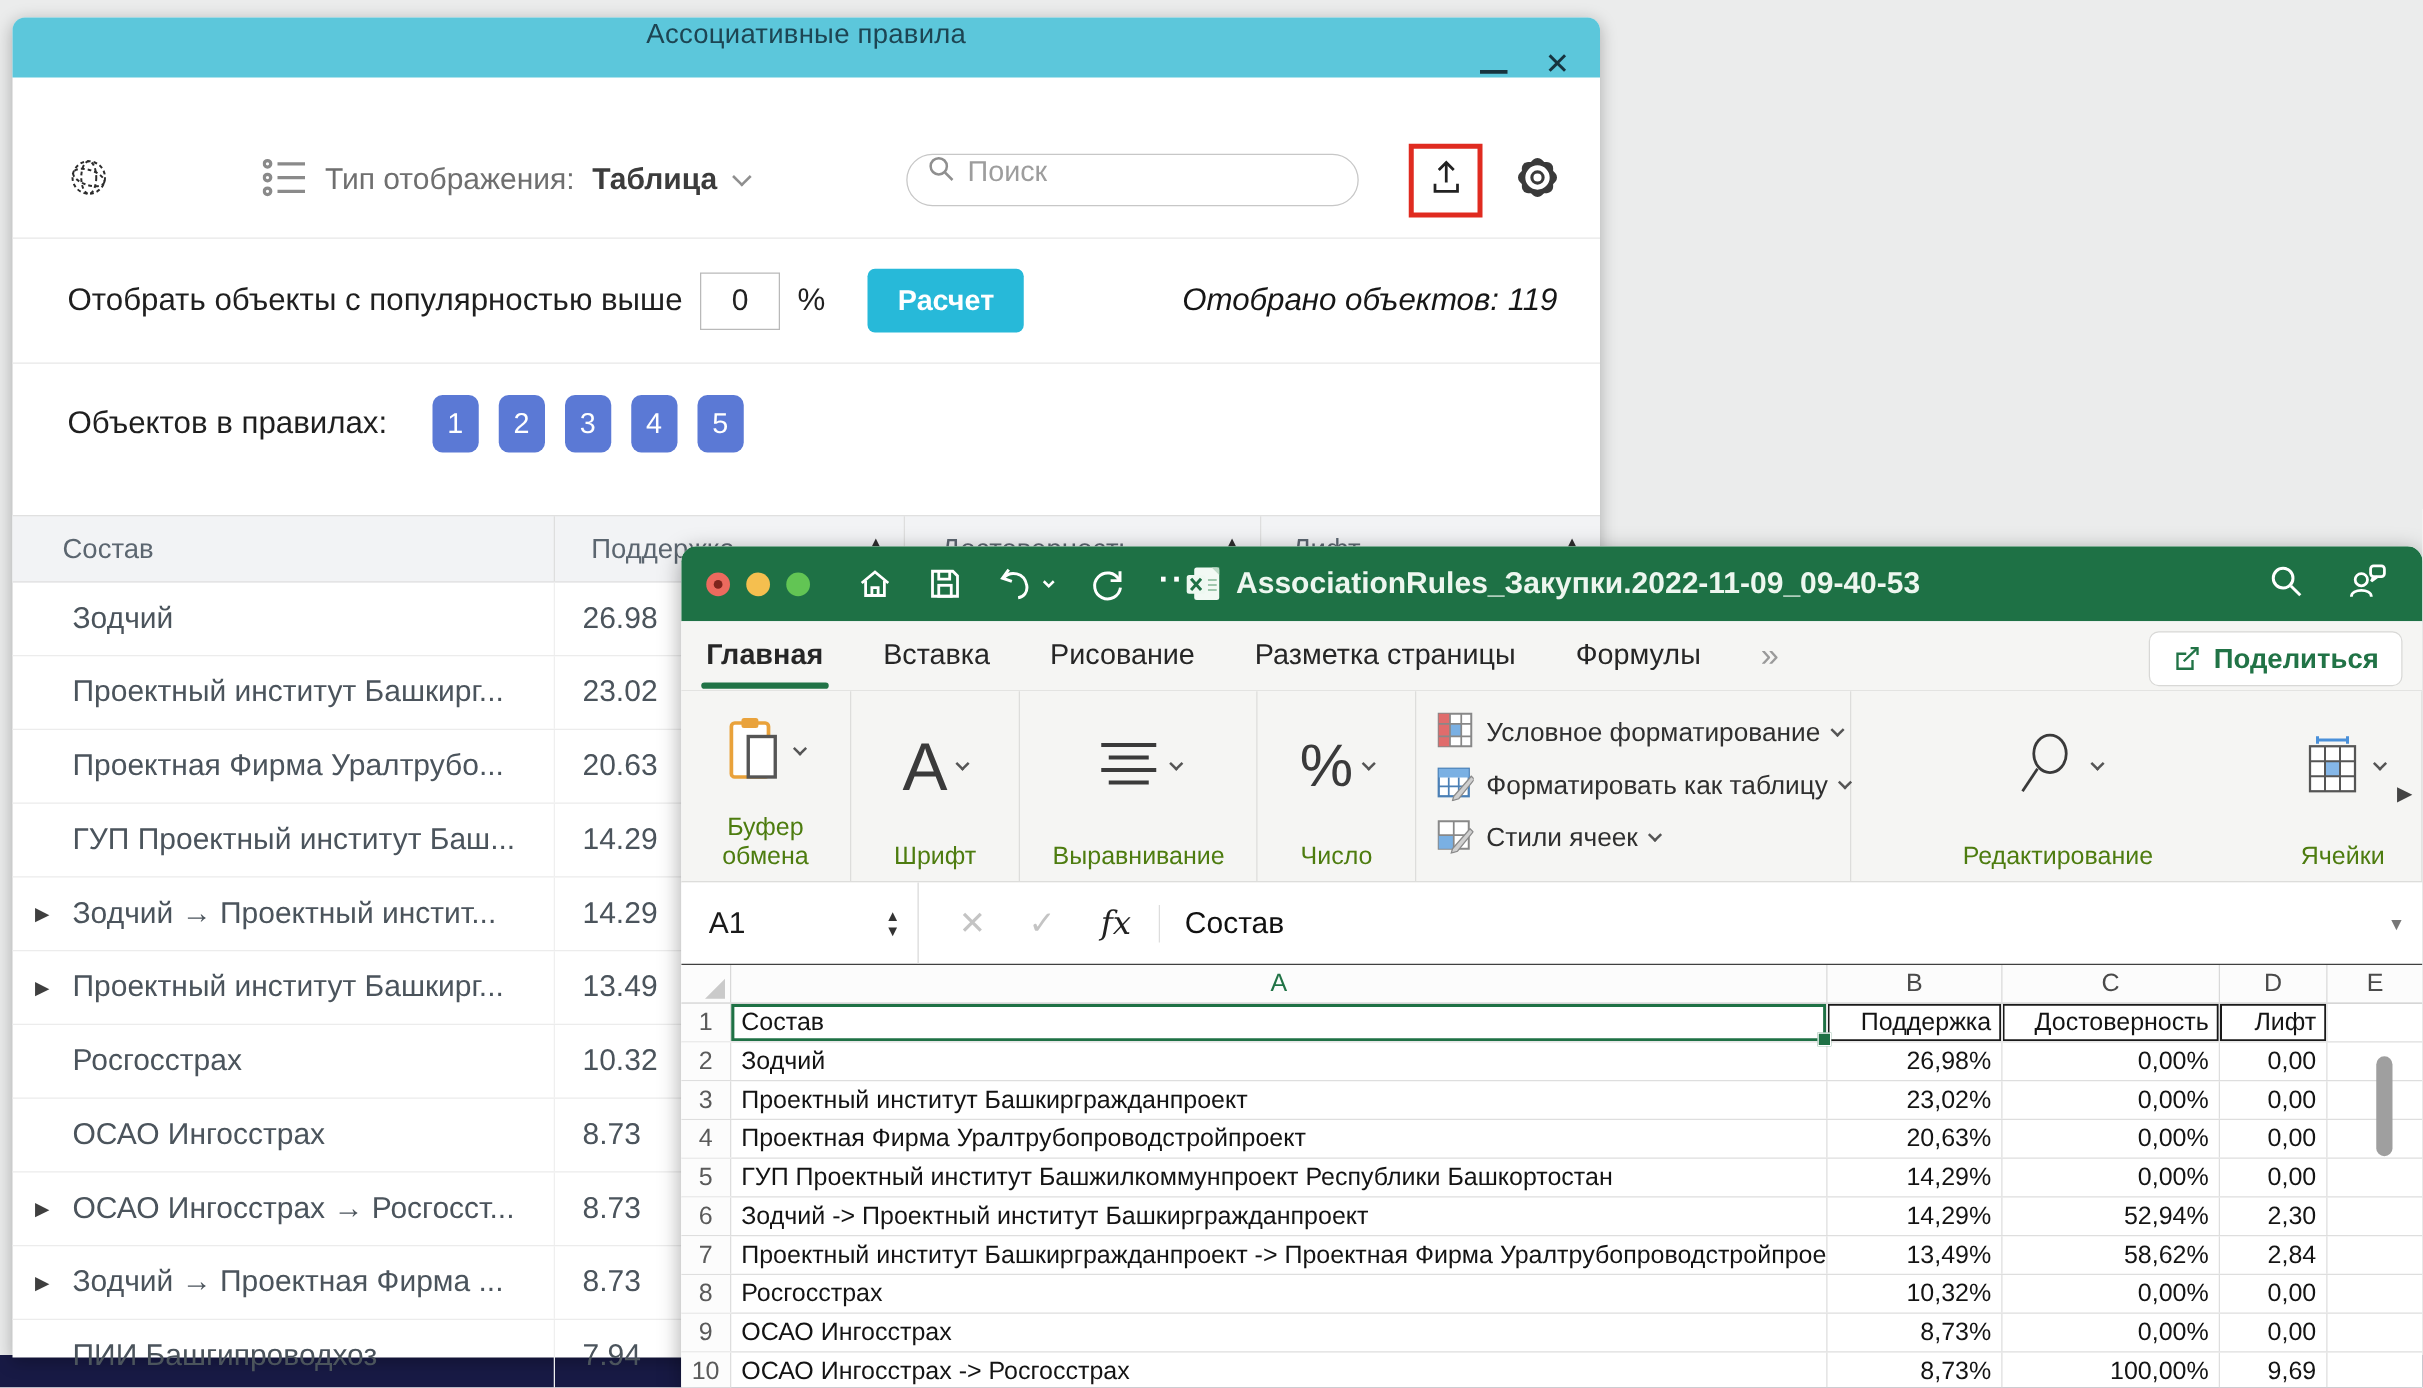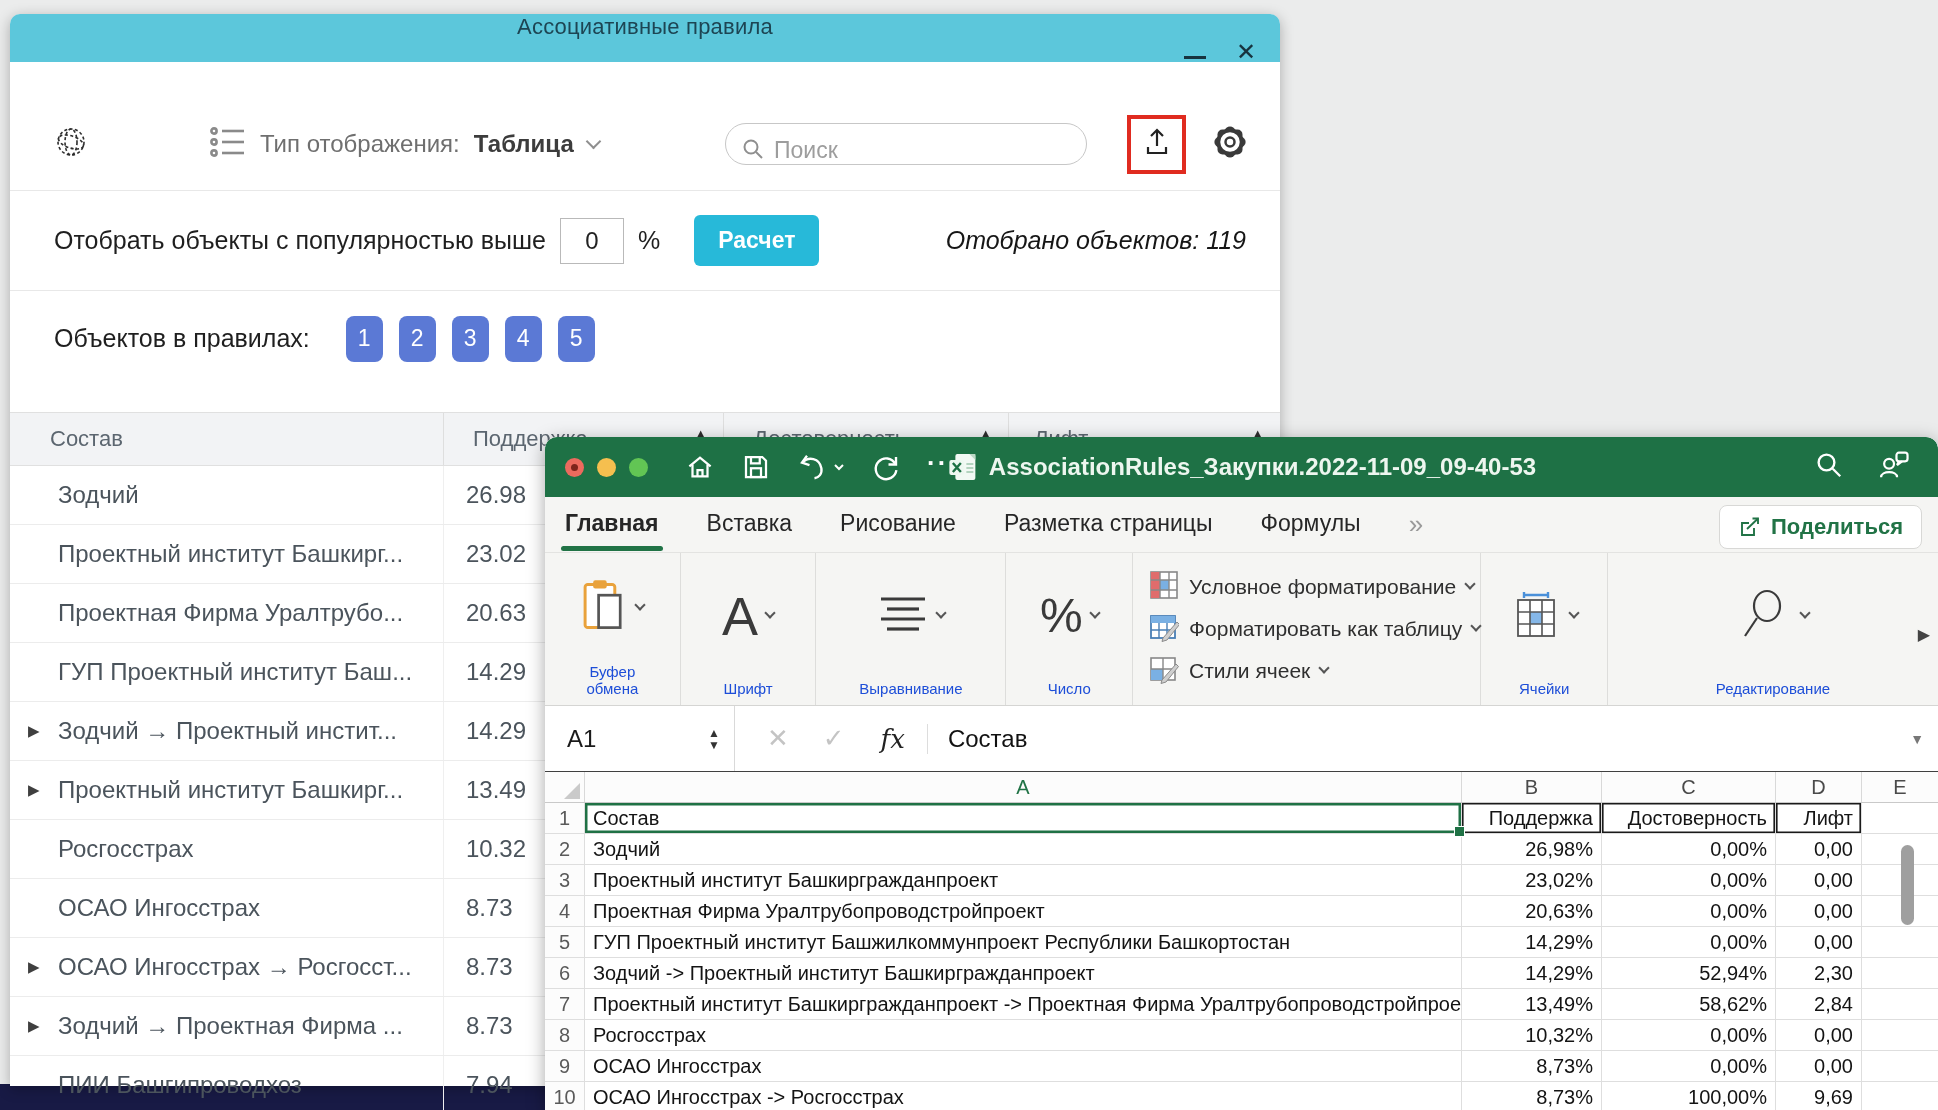--- a/index.html
+++ b/index.html
@@ -18,21 +18,21 @@
   .win-min { width:22px; height:3px; background:#17333e; display:inline-block; margin-top:10px; }
   .win-close { font-size:24px; color:#17333e; line-height:1; }
 
   .app-toolbar { height:93px; display:flex; align-items:center; padding:0 30px 0 44px; border-bottom:1px solid #e8e8e8;margin-top:36px; }
   .display-type { display:flex; align-items:center; margin-left:122px; gap:14px; }
   .display-type .lbl { font-size:24px; color:#6f6f6f; }
   .display-type .val { font-size:24px; color:#3c3c3c; font-weight:bold; }
   .chev { width:11px; height:11px; border-right:2.4px solid #8f8f8f; border-bottom:2.4px solid #8f8f8f;
     transform:rotate(45deg); display:inline-block; margin-top:-6px; }
   .search-pill { margin-left:auto; width:362px; height:42px; border:1.5px solid #c7c7c7; border-radius:21px;
-    display:flex; align-items:flex-end; padding:0 16px; gap:10px; background:#fff; }
+    display:flex; align-items:flex-start; padding:0 16px; gap:10px; background:#fff; }
   .search-pill input { border:none; outline:none; font-size:23px; color:#333; width:250px; font-family:inherit; background:transparent; }
   .search-pill input::placeholder { color:#9d9d9d; }
   .export-btn { margin-left:40px; width:59px; height:59px; border:4px solid #e02b20; background:#fff;
     display:flex; align-items:center; justify-content:center; }
   .gear-btn { margin-left:24px; display:flex; align-items:center; }
 
   .app-filter { height:100px; display:flex; align-items:center; padding:0 34px 0 44px; border-bottom:1px solid #e8e8e8; }
   .app-filter .lbl { font-size:25px; color:#1f1f1f; }
   .threshold-input { width:64px; height:46px; border:1.5px solid #b9b9b9; margin:0 14px 0 14px;
     text-align:center; font-size:24px; color:#222; font-family:inherit; }
@@ -89,21 +89,21 @@
     border-radius:3px; background:#217346; }
   .tabs-more { font-size:26px; color:#9a9a9a; letter-spacing:-2px; }
   .share-btn { position:absolute; right:16px; top:8px; background:#fff; border:1px solid #d8d8d6; border-radius:8px;
     display:flex; align-items:center; gap:9px; padding:8px 18px; }
   .share-btn span { color:#217346; font-size:22px; font-weight:bold; }
 
   .xl-ribbon { height:153px; background:#f5f5f3; border-bottom:1px solid #d5d5d3; display:flex; position:relative; }
   .rgroup { display:flex; flex-direction:column; align-items:center; justify-content:flex-end;
     border-right:1px solid #dddddb; padding-bottom:8px; position:relative; }
   .rgroup .bigicon { flex:1; display:flex; align-items:center; justify-content:center; gap:8px; }
-  .rgroup .glabel { font-size:15px; color:#1d4ed8; text-align:center; line-height:1.15; }
+  .rgroup .glabel { font-size:20px; color:#4d7c0f; text-align:center; line-height:1.15; }
   .g-clip { width:150px; } .g-font { width:150px; } .g-align { width:210px; } .g-num { width:140px; }
   .g-styles { width:365px; border-right:1px solid #dddddb; display:flex; flex-direction:column;
     justify-content:center; align-items:flex-start; padding-left:16px; gap:4px; }
   .style-row { display:flex; align-items:center; gap:10px; height:38px; }
   .style-row span { font-size:21px; color:#2f2f2f; white-space:nowrap; }
   .g-cells { width:140px; } .g-edit { width:330px; flex:none; }
   .bigA { font-size:54px; color:#3a3a3a; font-weight:400; line-height:1; }
   .bigPct { font-size:48px; color:#3a3a3a; line-height:1; }
   .chev-sm { width:8px; height:8px; border-right:2px solid #555; border-bottom:2px solid #555; transform:rotate(45deg); display:inline-block; margin-top:-6px; }
   .ribbon-more { position:absolute; right:8px; top:72px; color:#444; font-size:16px; }
@@ -479,46 +479,46 @@
               <rect x="2" y="4" width="24" height="22" fill="#fff" stroke="#888" stroke-width="1.6"></rect>
               <rect x="2" y="15" width="12" height="11" fill="#7ab0e3"></rect>
               <path d="M14 4 v22 M2 15 h24" stroke="#888" stroke-width="1.4"></path>
               <path d="M13 26 L27 10 l2.5 2.5 L17 28 l-5 1.5 z" fill="#cfcfcf" stroke="#8a8a8a" stroke-width="1"></path>
             </svg>
           </span>
           <span>Стили ячеек</span>
           <span class="chev-sm"></span>
         </div>
       </div>
+      <div class="rgroup g-edit" style="border-right:none;">
+        <div class="bigicon">
+          <span>
+            <svg width="56" height="56" viewBox="0 0 56 56" fill="none" stroke="#3a3a3a" stroke-width="2.2">
+              <ellipse cx="30" cy="20" rx="13" ry="15"></ellipse>
+              <line x1="20" y1="32" x2="8" y2="50"></line>
+            </svg>
+          </span>
+          <span class="chev-sm"></span>
+        </div>
+        <div class="glabel" style="white-space:nowrap;">Редактирование</div>
+      </div>
       <div class="rgroup g-cells">
         <div class="bigicon">
           <span>
             <svg width="52" height="52" viewBox="0 0 52 52">
               <path d="M14 4 v6 M38 4 v6 M14 7 h24" stroke="#4a90d9" stroke-width="2.4" fill="none"></path>
               <rect x="8" y="12" width="36" height="36" fill="#fff" stroke="#555" stroke-width="1.8"></rect>
               <rect x="20" y="24" width="12" height="12" fill="#85b7e8"></rect>
               <path d="M20 12 v36 M32 12 v36 M8 24 h36 M8 36 h36" stroke="#555" stroke-width="1.6"></path>
             </svg>
           </span>
           <span class="chev-sm"></span>
         </div>
         <div class="glabel">Ячейки</div>
       </div>
-      <div class="rgroup g-edit" style="border-right:none;">
-        <div class="bigicon">
-          <span>
-            <svg width="56" height="56" viewBox="0 0 56 56" fill="none" stroke="#3a3a3a" stroke-width="2.2">
-              <ellipse cx="30" cy="20" rx="13" ry="15"></ellipse>
-              <line x1="20" y1="32" x2="8" y2="50"></line>
-            </svg>
-          </span>
-          <span class="chev-sm"></span>
-        </div>
-        <div class="glabel" style="white-space:nowrap;">Редактирование</div>
-      </div>
       <span class="ribbon-more">▶</span>
     </div>
 
     <div class="xl-formula">
       <div class="name-box">
         <span class="nb-val">A1</span>
         <span class="nb-spin">
             <span>▲</span>
             <span>▼</span>
           </span>

